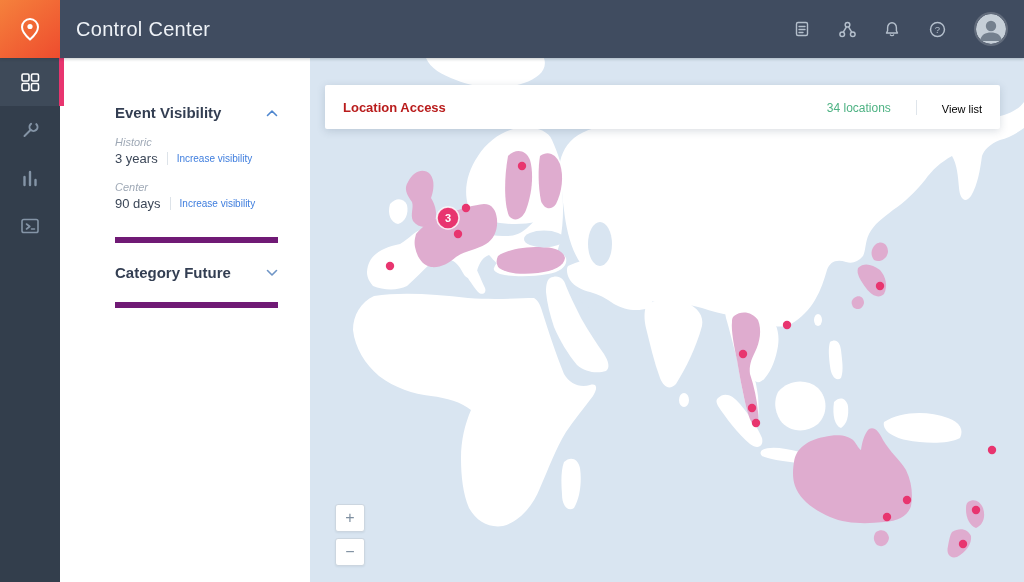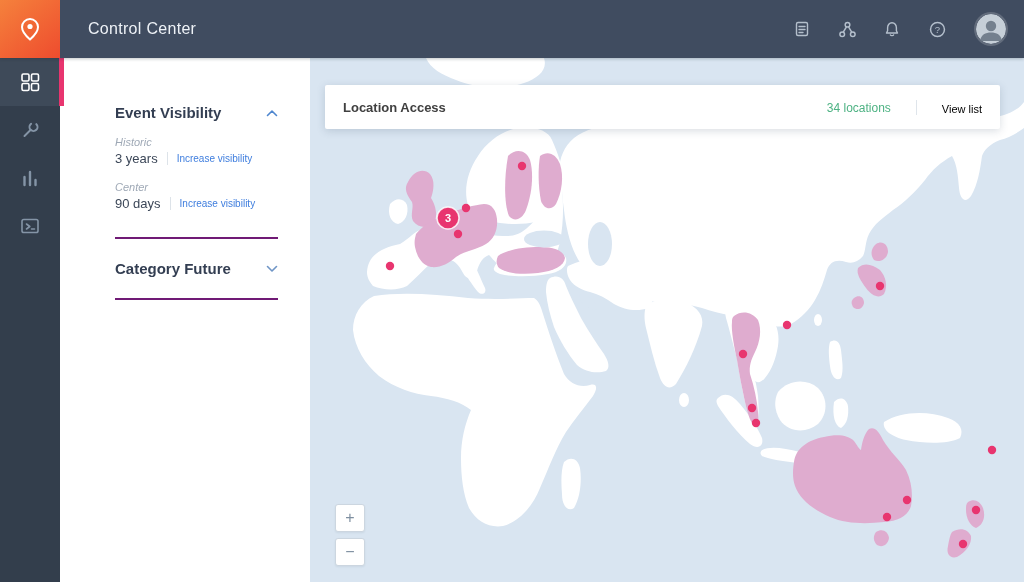--- a/index.html
+++ b/index.html
@@ -7,21 +7,21 @@
               font-family:"Liberation Sans", sans-serif; }
   .app { position:relative; width:1024px; height:582px; overflow:hidden; }
 
   
   .topbar { position:absolute; top:0; left:0; width:1024px; height:58px;
             background:#404c60; display:flex; align-items:center; z-index:20;
             box-shadow:0 1px 3px rgba(20,30,45,.25); }
   .logo { width:60px; height:58px; flex:0 0 60px;
           background:linear-gradient(140deg,#f5813c 0%,#ee4c2e 100%);
           display:flex; align-items:center; justify-content:center; cursor:pointer; }
-  .topbar-title { color:#eef2f7; font-size:16px; font-weight:400; letter-spacing:.3px; margin-left:28px;text-align:right; }
+  .topbar-title { color:#eef2f7; font-size:20px; font-weight:400; letter-spacing:.3px; margin-left:16px;text-align:right; }
   .topbar-actions { margin-left:auto; display:flex; align-items:center; gap:25px; padding-right:18px; }
   .tb-icon { width:20px; height:20px; display:inline-flex; align-items:center; justify-content:center; cursor:pointer; }
   .avatar { width:30px; height:30px; border-radius:50%; overflow:hidden; cursor:pointer; margin-left:4px;
             box-shadow:0 0 0 2px rgba(255,255,255,.18); }
 
   
   .sidebar { position:absolute; top:58px; left:0; width:60px; height:524px;
              background:#333e4c; z-index:15; overflow:visible; }
   .side-item { position:relative; width:60px; height:48px; display:flex;
                align-items:center; justify-content:center; cursor:pointer; }
@@ -31,39 +31,39 @@
   .side-item.active::after { content:''; position:absolute; right:-4px; top:0;
                width:5px; height:48px; background:#e8356f; }
 
   
   .content { position:absolute; top:58px; left:60px; width:964px; height:524px; display:flex; }
 
   
   .panel { width:250px; flex:0 0 250px; background:#ffffff; padding:46px 32px 0 55px; }
   .p-section { padding:21px 0; }
   .p-section.first { padding-top:0; padding-bottom:26px; }
-  .p-section.bordered { border-bottom:2px solid #701a75; }
+  .p-section.bordered { border-bottom:6px solid #701a75; }
   .sec-head { display:flex; align-items:center; justify-content:space-between; cursor:pointer; }
   .sec-title { font-size:15px; font-weight:bold; color:#333e52; }
   .meta { font-size:11px; font-style:italic; color:#9fa9b6; margin-top:15px; }
   .vrow { display:flex; align-items:center; margin-top:3px; }
   .val { font-size:13px; color:#3c4758; }
   .vsep { width:1px; height:13px; background:#dde3e9; margin:0 9px; }
   .link { font-size:10px; color:#3f7ede; text-decoration:none; cursor:pointer; }
 
   
   .map-area { position:relative; width:714px; flex:1; background:#d9e5f1; overflow:hidden; }
   .map-svg { position:absolute; top:0; left:0; width:714px; height:524px; }
   .map-svg text { font-family:"Liberation Sans", sans-serif; }
 
   .loc-card { position:absolute; top:27px; left:15px; width:675px; height:44px;
               background:#ffffff; border-radius:2px; z-index:10;
               box-shadow:0 2px 8px rgba(45,65,95,.18);
               display:flex; align-items:center; padding:0 18px; }
-  .loc-title { font-size:13px; font-weight:bold; color:#404040; }
+  .loc-title { font-size:13px; font-weight:bold; color:#b91c1c; }
   .loc-right { margin-left:auto; display:flex; align-items:flex-end;gap:14px; }
   .loc-count { font-size:12px; color:#4db283; }
   .loc-sep { width:1px; height:15px; background:#dfe5eb; margin:0 11px; }
   .loc-link { font-size:11px; font-weight:normal; color:#000000; text-decoration:none; cursor:pointer; }
 
   .zoom { position:absolute; left:25px; bottom:16px; z-index:10; display:flex; flex-direction:column; gap:6px; }
   .zoom-btn { width:30px; height:28px; background:#fff; border:1px solid #ccd6e0; border-radius:3px;
               color:#7e8fa0; font-size:16px; line-height:1; cursor:pointer;
               font-family:"Liberation Sans", sans-serif; box-shadow:0 1px 2px rgba(40,60,90,.08); }
 </style>

